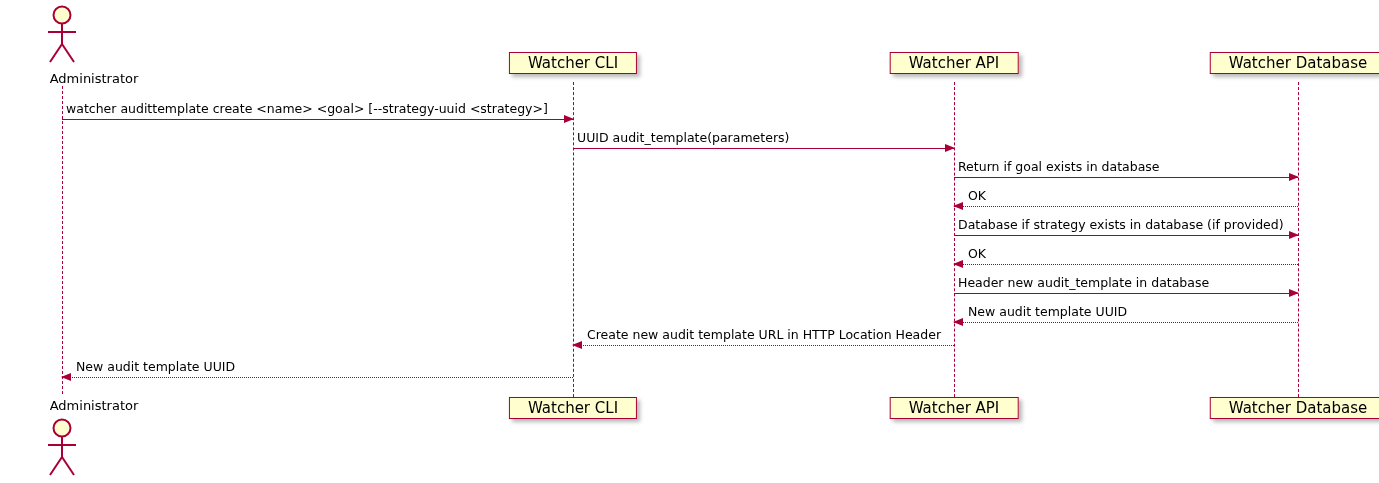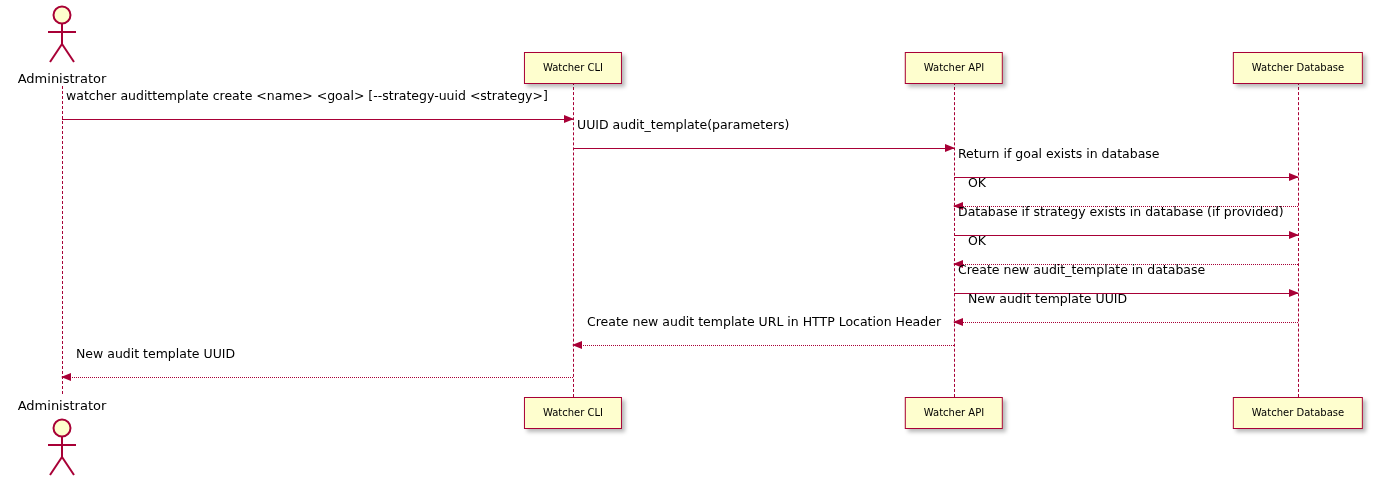--- a/index.html
+++ b/index.html
@@ -27,23 +27,23 @@
     top: 0;
   }
 
   
   .participant {
     position: absolute;
     box-sizing: border-box;
     background: #FEFECE;
     border: 1.5px solid #A80036;
     color: #000000;
-    font-size: 10px;
+    font-size: 15px;
     line-height: 1;
-    height: 32px;
+    height: 22px;
     display: flex;
     align-items: center;
     justify-content: center;
     padding: 0 18px;
     white-space: nowrap;
     box-shadow: 3px 3px 4px rgba(0,0,0,0.28);
     transform: translateX(-50%);
     z-index: 5;
   }
 
@@ -55,20 +55,21 @@
     transform: translateX(-50%);
     z-index: 5;
   }
   .actor-label {
     position: absolute;
     font-size: 13px;
     color: #000000;
     white-space: nowrap;
     transform: translateX(-50%);
     z-index: 5;
+    margin-left: 32px;
   }
 
   
   .msg {
     position: absolute;
     height: 0;
     z-index: 3;
   }
   .msg .line {
     position: absolute;
@@ -95,21 +96,21 @@
   }
   .msg.to-left .head {
     left: -1px;
     border-top: 4.5px solid transparent;
     border-bottom: 4.5px solid transparent;
     border-right: 10px solid #A80036;
   }
 
   .msg .label {
     position: absolute;
-    bottom: 16px;
+    bottom: 3px;
     font-size: 12.5px;
     color: #000000;
     white-space: nowrap;
     line-height: 1.1;
   }
   .msg.to-right .label { left: 4px; }
   .msg.to-left  .label { left: 14px; }
 </style>
 </head>
 <body>
@@ -187,21 +188,21 @@
 
   <div class="msg dotted to-left" style="left:954px; top:264px; width:344px;">
     <div class="line"></div>
     <div class="head"></div>
     <div class="label">OK</div>
   </div>
 
   <div class="msg solid to-right" style="left:954px; top:293px; width:344px;">
     <div class="line"></div>
     <div class="head"></div>
-    <div class="label">Create new audit_template in database</div>
+    <div class="label">Header new audit_template in database</div>
   </div>
 
   <div class="msg dotted to-left" style="left:954px; top:322px; width:344px;">
     <div class="line"></div>
     <div class="head"></div>
     <div class="label">New audit template UUID</div>
   </div>
 
   <div class="msg dotted to-left" style="left:573px; top:345px; width:381px;">
     <div class="line"></div>

